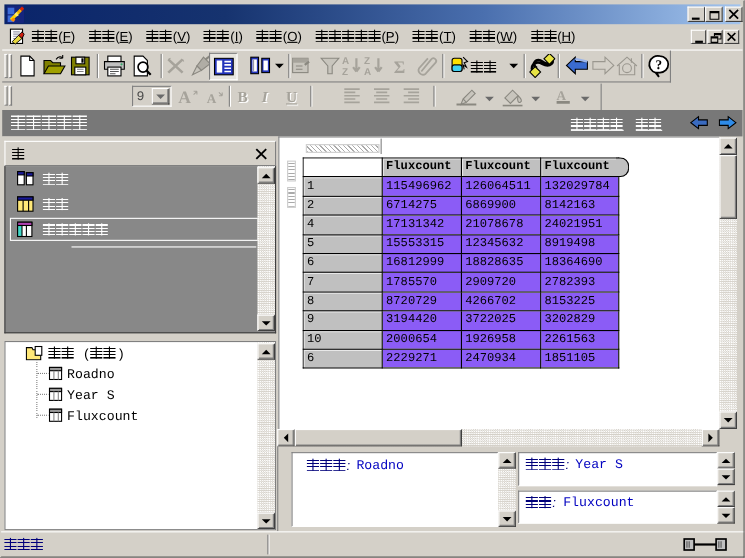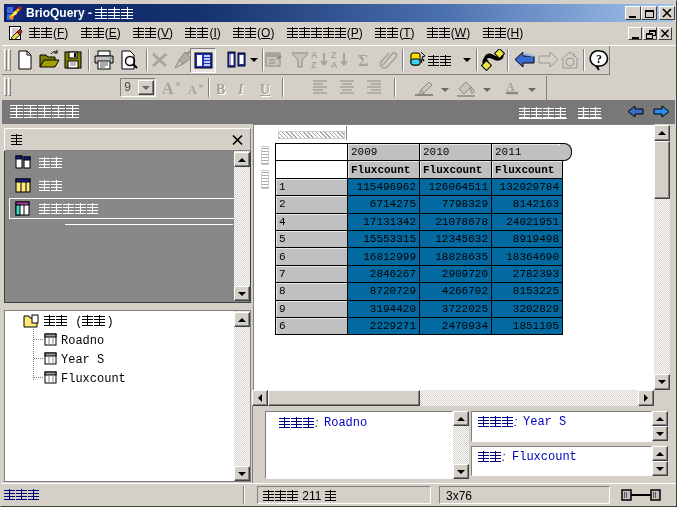--- a/index.html
+++ b/index.html
@@ -14,42 +14,41 @@
 .mono{font-family:"Liberation Mono",monospace}
 .dither{background:repeating-conic-gradient(#fff 0% 25%,#d4d0c8 0% 50%) 0 0/2px 2px}
 .tri-u{width:0;height:0;border-left:4px solid transparent;border-right:4px solid transparent;border-bottom:4px solid #000}
 .tri-d{width:0;height:0;border-left:4px solid transparent;border-right:4px solid transparent;border-top:4px solid #000}
 .tri-l{width:0;height:0;border-top:4px solid transparent;border-bottom:4px solid transparent;border-right:4px solid #000}
 .tri-r{width:0;height:0;border-top:4px solid transparent;border-bottom:4px solid transparent;border-left:4px solid #000}
 .sbtn{background:#d4d0c8;border:1px solid;border-color:#fff #404040 #404040 #fff;box-shadow:inset -1px -1px 0 #808080;display:flex;align-items:center;justify-content:center}
 table.pv{border-collapse:collapse;font-family:"Liberation Mono",monospace;font-size:11px}
 table.pv td{border:1px solid #000;padding:0 3px;height:17.4px;white-space:nowrap;overflow:hidden}
 td.hd{background:#c0c0c0;box-shadow:inset 1px 1px 0 #e8e8e8}
-td.num{text-align:right;background:#0369a1}
+td.num{background:#8b5cf6}
 .ti{position:absolute;top:3px}
 .vsep{position:absolute;top:3px;width:2px;height:22px;border-left:1px solid #808080;border-right:1px solid #fff}
 .grip{width:3px;height:22px;border:1px solid;border-color:#fff #808080 #808080 #fff}
 .dtx{top:6px;font-size:14px;color:#a6a39b;text-shadow:1px 1px 0 #fff}
 </style></head>
 <body>
 
 <div class="px" style="left:0;top:0;width:677px;height:507px;border:1px solid #404040;border-top-color:#d4d0c8;border-left-color:#d4d0c8;z-index:99;pointer-events:none"></div>
 
 <div class="px" style="left:4px;top:4px;width:669px;height:18px;background:linear-gradient(90deg,#0a246a 0%,#16336f 30%,#4a6fae 65%,#a2c4ee 100%)">
   <svg class="px" style="left:2px;top:1px" width="16" height="16" viewBox="0 0 16 16">
     <rect x="0" y="0" width="16" height="16" rx="2" fill="#15257d"></rect>
     <rect x="1" y="2" width="6" height="6" fill="#3d6cd8"></rect>
     <rect x="1" y="9" width="6" height="6" fill="#3d6cd8"></rect>
     <path d="M3 12 L10 5 L12 7 L5 14 Z" fill="#ffd400"></path>
     <path d="M4 13 L6 15 L8 13 L6 11 Z" fill="#ff8800"></path>
     <path d="M10 5 L12 3 L14 5 L12 7 Z" fill="#ffb000"></path>
     <path d="M12 3 L14 1 L16 3 L14 5 Z" fill="#dd2200"></path>
     <path d="M7 8 L9 10 L11 9 L9 6 Z" fill="#ffe870"></path>
   </svg>
-  <span class="px" style="left:22px;top:2px;color:#fff;font-weight:bold">BrioQuery - <span class="c b"></span><span class="c b"></span><span class="c b"></span></span>
 
   <div class="px btn" style="left:621px;top:2px;width:16px;height:14px">
       <div class="px" style="left:3px;top:9px;width:7px;height:2px;background:#000"></div>
     </div>
   <div class="px btn" style="left:637px;top:2px;width:16px;height:14px">
       <div class="px" style="left:3px;top:3px;width:9px;height:8px;border:1px solid #000;border-top-width:2px"></div>
     </div>
   <div class="px btn" style="left:655px;top:2px;width:16px;height:14px"><svg width="14" height="12" viewBox="0 0 14 12">
         <path d="M3 2 L11 10 M11 2 L3 10" stroke="#000" stroke-width="1.6"></path>
       </svg></div>
@@ -348,42 +347,36 @@
 <div class="px" style="left:275px;top:143px;width:297px;height:245px;overflow:hidden">
   <div class="px" style="left:491px;top:0px;"></div>
   <table class="pv" style="border:1px solid #000">
     <colgroup>
         <col style="width:72px">
         <col style="width:72px">
         <col style="width:72px">
         <col style="width:71px">
       </colgroup>
     <tbody>
-        <tr>
-          <td style="background:#fff"></td>
-          <td class="hd">2009</td>
-          <td class="hd">2010</td>
-          <td class="hd" style="border-top-right-radius:8px;border-bottom-right-radius:8px">2011</td>
-        </tr>
     <tr>
           <td style="background:#fff"></td>
           <td class="hd" style="font-weight:bold">Fluxcount</td>
           <td class="hd" style="font-weight:bold">Fluxcount</td>
           <td class="hd" style="font-weight:bold">Fluxcount</td>
         </tr>
     <tr>
           <td class="hd">1</td>
           <td class="num">115496962</td>
           <td class="num">126064511</td>
           <td class="num">132029784</td>
         </tr>
     <tr>
           <td class="hd">2</td>
           <td class="num">6714275</td>
-          <td class="num">7798329</td>
+          <td class="num">6869900</td>
           <td class="num">8142163</td>
         </tr>
     <tr>
           <td class="hd">4</td>
           <td class="num">17131342</td>
           <td class="num">21078678</td>
           <td class="num">24021951</td>
         </tr>
     <tr>
           <td class="hd">5</td>
@@ -392,37 +385,43 @@
           <td class="num">8919498</td>
         </tr>
     <tr>
           <td class="hd">6</td>
           <td class="num">16812999</td>
           <td class="num">18828635</td>
           <td class="num">18364690</td>
         </tr>
     <tr>
           <td class="hd">7</td>
-          <td class="num">2846267</td>
+          <td class="num">1785570</td>
           <td class="num">2909720</td>
           <td class="num">2782393</td>
         </tr>
     <tr>
           <td class="hd">8</td>
           <td class="num">8720729</td>
           <td class="num">4266702</td>
           <td class="num">8153225</td>
         </tr>
     <tr>
           <td class="hd">9</td>
           <td class="num">3194420</td>
           <td class="num">3722025</td>
           <td class="num">3202829</td>
         </tr>
     <tr>
+          <td class="hd">10</td>
+          <td class="num">2000654</td>
+          <td class="num">1926958</td>
+          <td class="num">2261563</td>
+        </tr>
+    <tr>
           <td class="hd">6</td>
           <td class="num">2229271</td>
           <td class="num">2470934</td>
           <td class="num">1851105</td>
         </tr>
   </tbody>
     </table>
 </div>
 
 <div class="px" style="left:560px;top:143px;width:12px;height:18px;background:#c0c0c0;border:1px solid #000;border-left:none;border-radius:0 8px 8px 0"></div>
@@ -474,25 +473,19 @@
 <div class="px sbtn" style="left:652px;top:446px;width:16px;height:15px">
     <div class="tri-u"></div>
   </div>
 <div class="px sbtn" style="left:652px;top:461px;width:16px;height:15px">
     <div class="tri-d"></div>
   </div>
 
 <div class="px" style="left:0px;top:483px;width:677px;height:24px;background:#d4d0c8;border-top:1px solid #fff">
   <span class="px" style="left:4px;top:4px;color:#00007a"><span class="c"></span><span class="c"></span><span class="c"></span></span>
   <div class="px" style="left:243px;top:2px;width:2px;height:18px;border-left:1px solid #808080;border-right:1px solid #fff"></div>
-  <div class="px sunk" style="left:257px;top:2px;width:174px;height:18px">
-    <span class="px" style="left:5px;top:2px"><span class="c"></span><span class="c"></span><span class="c"></span> 211 <span class="c"></span></span>
-  </div>
-  <div class="px sunk" style="left:439px;top:2px;width:171px;height:18px">
-    <span class="px" style="left:6px;top:2px">3x76</span>
-  </div>
   <svg class="px" style="left:620px;top:5px" width="42" height="13" viewBox="0 0 42 13">
     <rect x="10" y="5" width="24" height="2" fill="#000"></rect>
     <rect x="2" y="1" width="9" height="10" fill="#c0c0c0" stroke="#000" stroke-width="1.5"></rect>
     <rect x="31" y="1" width="9" height="10" fill="#c0c0c0" stroke="#000" stroke-width="1.5"></rect>
     <path d="M4.5 3 L4.5 9 M6.5 3 L6.5 9 M33.5 3 L33.5 9 M35.5 3 L35.5 9" stroke="#555" stroke-width="1"></path>
   </svg>
 </div>
 
 </body></html>

